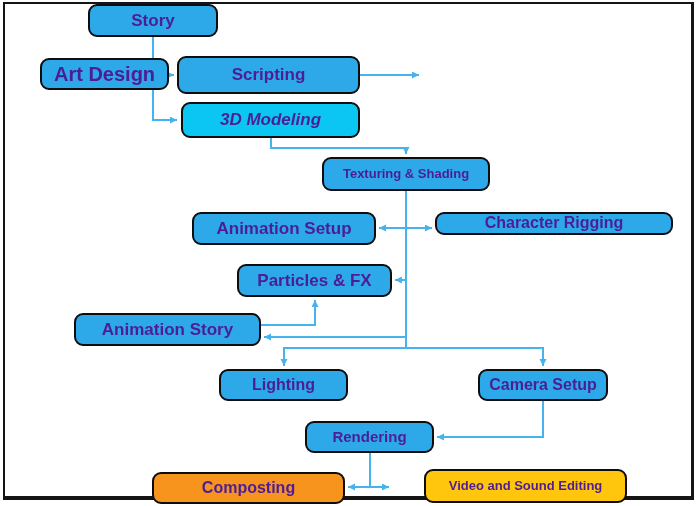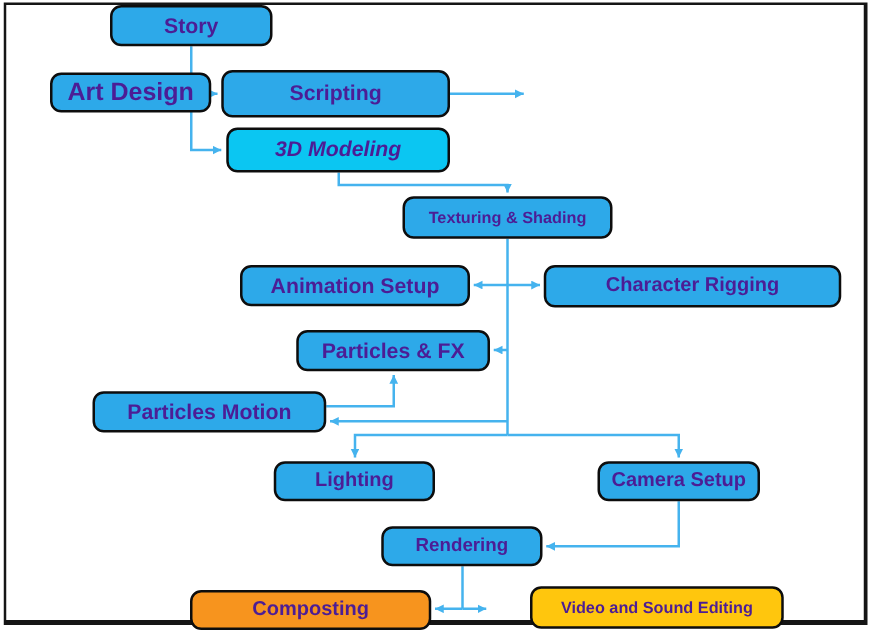--- a/index.html
+++ b/index.html
@@ -25,21 +25,21 @@
   .fill-orange{background:#f7941e;}
   .fill-yellow{background:#ffc60d;margin-left:32px;}
 
   #n-story            {left:88px; top:4px;  width:130px;height:33px;font-size:17px;}
   #n-art-design       {left:4px;  top:58px; width:129px;height:32px;font-size:20px;margin-left:36px;}
   #n-scripting        {left:177px;top:56px; width:183px;height:38px;font-size:17px;}
   #n-story-boarding   {left:422px;top:59px; width:183px;height:32px;font-size:14px;}
   #n-3d-modeling      {left:181px;top:102px;width:179px;height:36px;font-size:17px;font-style:italic;}
   #n-texturing        {left:322px;top:157px;width:168px;height:34px;font-size:13px;}
   #n-animation-setup  {left:192px;top:212px;width:184px;height:33px;font-size:17px;}
-  #n-character-rigging{left:435px;top:212px;width:238px;height:34px;font-size:16px;}
+  #n-character-rigging{left:435px;top:212px;width:238px;height:23px;font-size:16px;}
   #n-particles-fx     {left:237px;top:264px;width:155px;height:33px;font-size:17px;}
   #n-animation-motion {left:74px; top:313px;width:187px;height:33px;font-size:17px;}
   #n-lighting         {left:219px;top:369px;width:129px;height:32px;font-size:16px;}
   #n-camera-setup     {left:478px;top:369px;width:130px;height:32px;font-size:16px;}
   #n-rendering        {left:305px;top:421px;width:129px;height:32px;font-size:15px;}
   #n-composting       {left:152px;top:472px;width:193px;height:32px;font-size:16px;}
   #n-video-sound      {left:392px;top:469px;width:203px;height:34px;font-size:13px;}
 </style>
 </head>
 <body>
@@ -74,20 +74,20 @@
   </svg>
 
   <div class="node fill-blue" id="n-story">Story</div>
   <div class="node fill-blue" id="n-art-design">Art Design</div>
   <div class="node fill-blue" id="n-scripting">Scripting</div>
   <div class="node fill-cyan" id="n-3d-modeling">3D Modeling</div>
   <div class="node fill-blue" id="n-texturing">Texturing &amp; Shading</div>
   <div class="node fill-blue" id="n-animation-setup">Animation Setup</div>
   <div class="node fill-blue" id="n-character-rigging">Character Rigging</div>
   <div class="node fill-blue" id="n-particles-fx">Particles &amp; FX</div>
-  <div class="node fill-blue" id="n-animation-motion">Particles Motion</div>
+  <div class="node fill-blue" id="n-animation-motion">Animation Story</div>
   <div class="node fill-blue" id="n-lighting">Lighting</div>
   <div class="node fill-blue" id="n-camera-setup">Camera Setup</div>
   <div class="node fill-blue" id="n-rendering">Rendering</div>
   <div class="node fill-orange" id="n-composting">Composting</div>
   <div class="node fill-yellow" id="n-video-sound">Video and Sound Editing</div>
 
 </div>
 
 </body></html>

